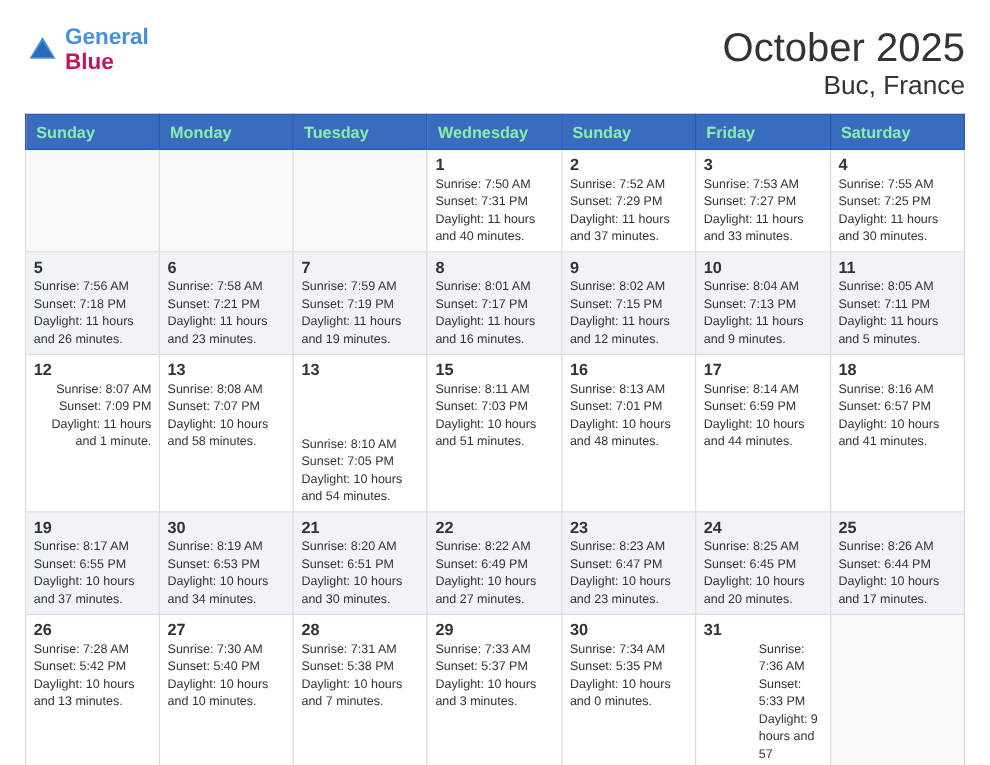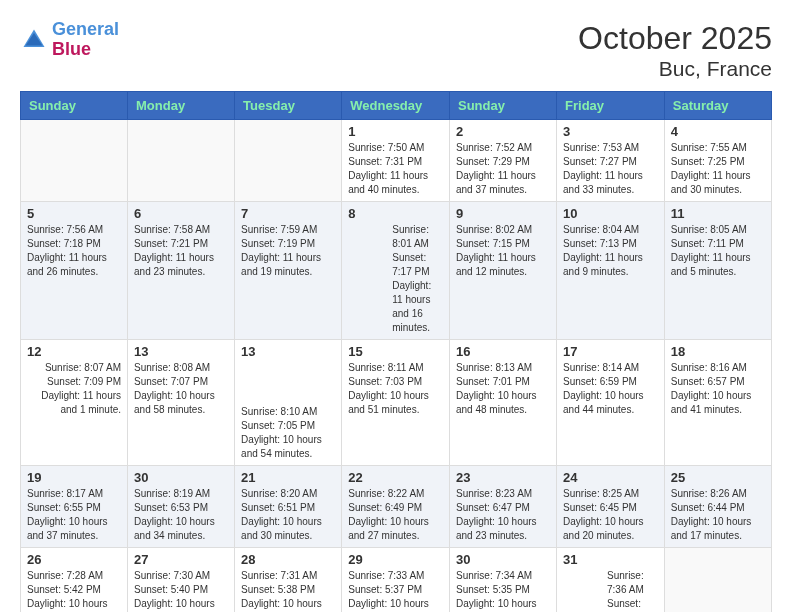--- a/index.html
+++ b/index.html
@@ -171,21 +171,21 @@
 Daylight: 11 hours and 23 minutes.</div>
         </td>
         <td>
           <span class="day-number">7</span>
           <div class="day-info" style="white-space: pre-line;">Sunrise: 7:59 AM
 Sunset: 7:19 PM
 Daylight: 11 hours and 19 minutes.</div>
         </td>
         <td>
           <span class="day-number">8</span>
-          <div class="day-info" style="white-space: pre-line; margin-left: 44px;">Sunrise: 8:01 AM
+          <div class="day-info" style="white-space: pre-line;">Sunrise: 8:01 AM
 Sunset: 7:17 PM
 Daylight: 11 hours and 16 minutes.</div>
         </td>
         <td>
           <span class="day-number">9</span>
           <div class="day-info" style="white-space: pre-line;">Sunrise: 8:02 AM
 Sunset: 7:15 PM
 Daylight: 11 hours and 12 minutes.</div>
         </td>
         <td>

